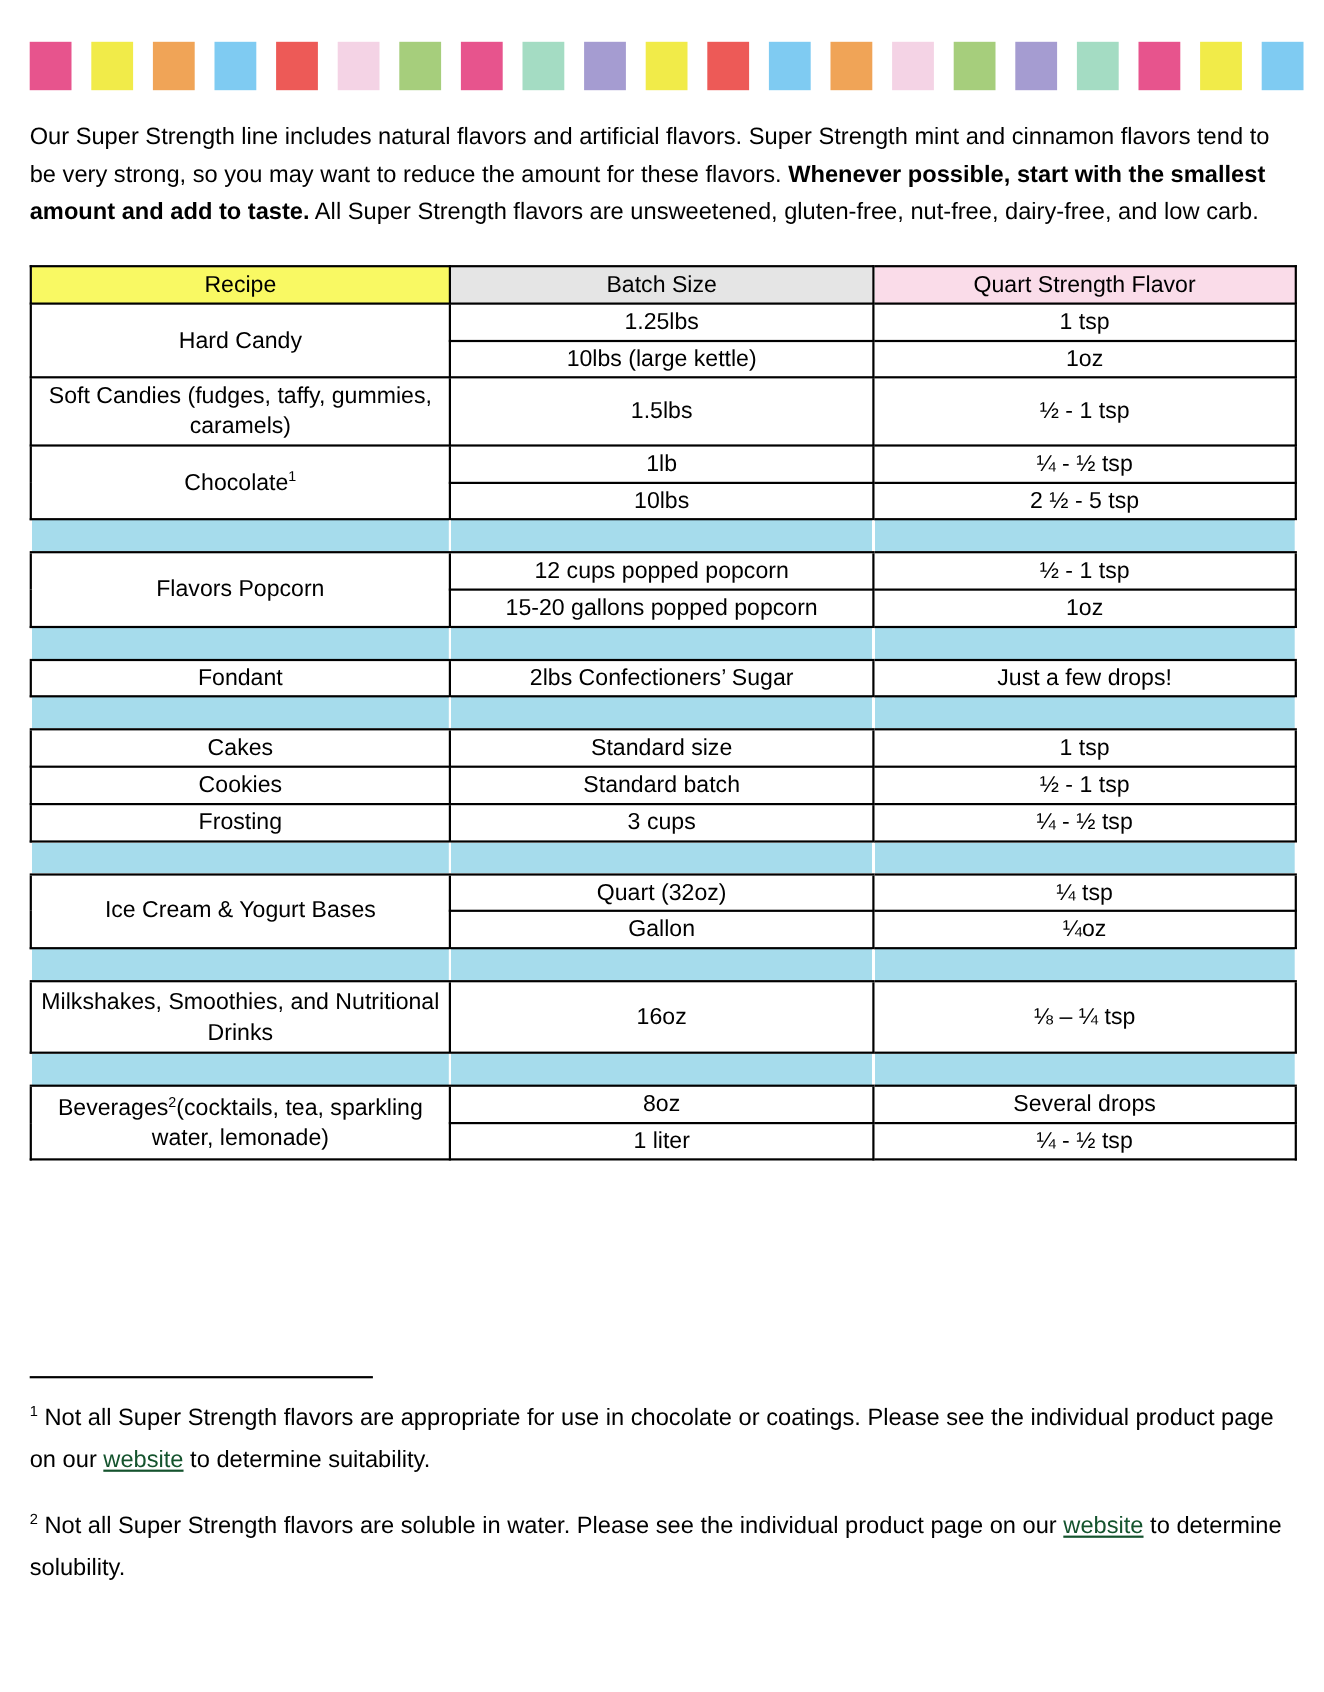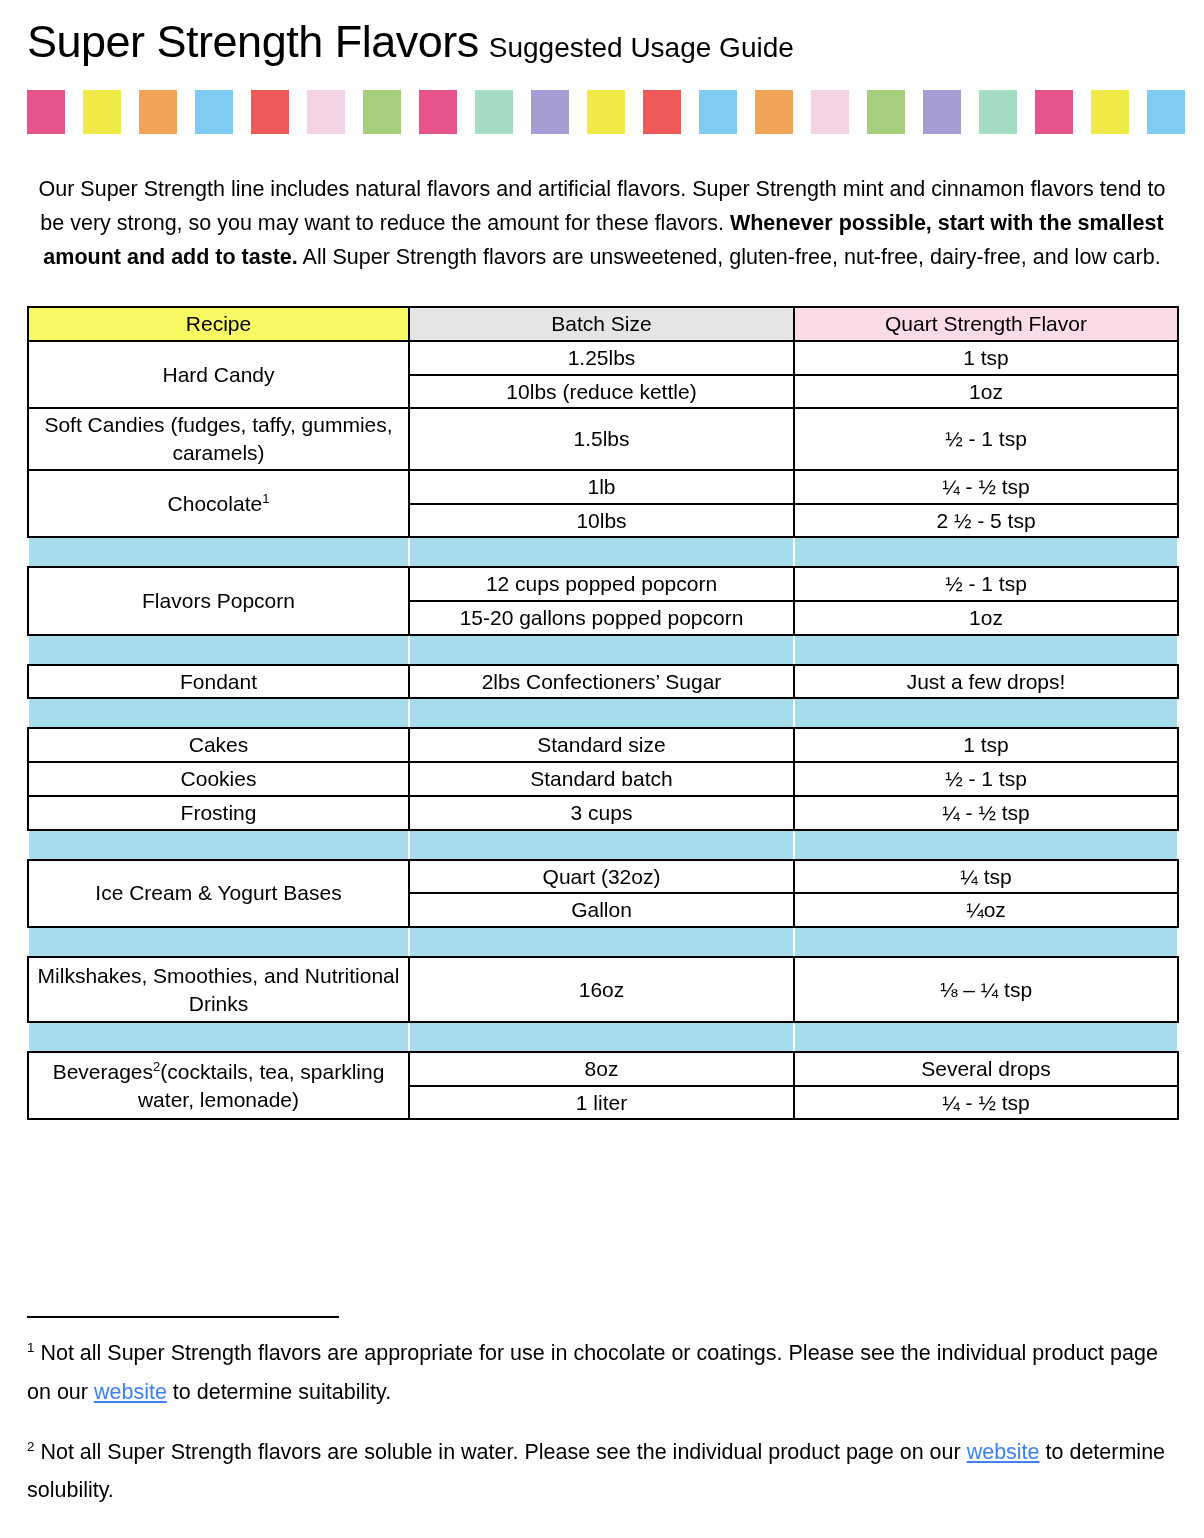--- a/index.html
+++ b/index.html
@@ -6,21 +6,21 @@
   body{width:1204px;min-height:1538px;font-family:"Liberation Sans",sans-serif;color:#000;}
   .page{padding:16px 27px 40px 27px;box-sizing:border-box;}
 
   .title-line{white-space:nowrap;}
   .title-main{font-size:45px;font-weight:400;letter-spacing:-0.5px;}
   .title-sub{font-size:28px;font-weight:400;margin-left:10px;}
 
   .color-strip{display:flex;gap:18px;margin-top:22px;height:44px;}
   .color-strip .sq{width:38px;height:44px;flex:0 0 auto;}
 
-  .intro{font-size:21.5px;line-height:1.57;margin-top:39px;width:1150px;text-align:center;}
+  .intro{font-size:21.5px;line-height:1.57;margin-top:26px;width:1150px;}
   .intro b{font-weight:700;}
 
   table.usage{border-collapse:collapse;width:1150px;margin-top:32px;font-size:21px;table-layout:fixed;}
   table.usage col.c1{width:381px;}
   table.usage col.c2{width:385px;}
   table.usage col.c3{width:384px;}
   table.usage th, table.usage td{
     border:2px solid #000;text-align:center;vertical-align:middle;
     padding:2px 8px;line-height:1.32;height:29px;box-sizing:border-box;
     overflow:hidden;
@@ -30,30 +30,27 @@
   th.h-batch{background:#e5e5e5;}
   th.h-flavor{background:#FADCE9;}
   tr.spacer td{background:#A6DCEC;border-left:2px solid #fff;border-right:2px solid #fff;height:30px;}
   td.recipe sup, .footnote sup{font-size:0.62em;}
   tr.tall td{height:60px;}
   tr.taller td{height:65px;}
 
   .fn-sep{width:312px;border:none;border-top:2px solid #000;margin:196px 0 0 0;}
   .footnote{font-size:21.5px;line-height:1.78;width:1150px;margin-top:16px;}
   .footnote + .footnote{margin-top:22px;}
-  .footnote a{color:#3b82f6;text-decoration:underline;}
+  .footnote a{color:#14532d;text-decoration:underline;}
 </style>
 </head>
 <body>
 
 <div class="page">
 
-  <div class="title-line">
-    <span class="title-main">Super Strength Flavors</span><span class="title-sub">Suggested Usage Guide</span>
-  </div>
 
   <div class="color-strip">
       <div class="sq" style="background: rgb(231, 84, 141);"></div>
       <div class="sq" style="background: rgb(241, 235, 73);"></div>
       <div class="sq" style="background: rgb(240, 164, 87);"></div>
       <div class="sq" style="background: rgb(127, 203, 242);"></div>
       <div class="sq" style="background: rgb(237, 90, 87);"></div>
       <div class="sq" style="background: rgb(244, 211, 229);"></div>
       <div class="sq" style="background: rgb(166, 206, 124);"></div>
       <div class="sq" style="background: rgb(231, 84, 141);"></div>
@@ -86,21 +83,21 @@
       <th class="h-batch">Batch Size</th>
       <th class="h-flavor">Quart Strength Flavor</th>
     </tr>
 
     <tr>
       <td class="recipe" rowspan="2"><span>Hard Candy</span></td>
       <td>1.25lbs</td>
       <td>1 tsp</td>
     </tr>
     <tr>
-      <td>10lbs (reduce kettle)</td>
+      <td>10lbs (large kettle)</td>
       <td>1oz</td>
     </tr>
 
     <tr class="tall">
       <td class="recipe"><span>Soft Candies (fudges, taffy, gummies, caramels)</span></td>
       <td>1.5lbs</td>
       <td>½ - 1 tsp</td>
     </tr>
 
     <tr>

